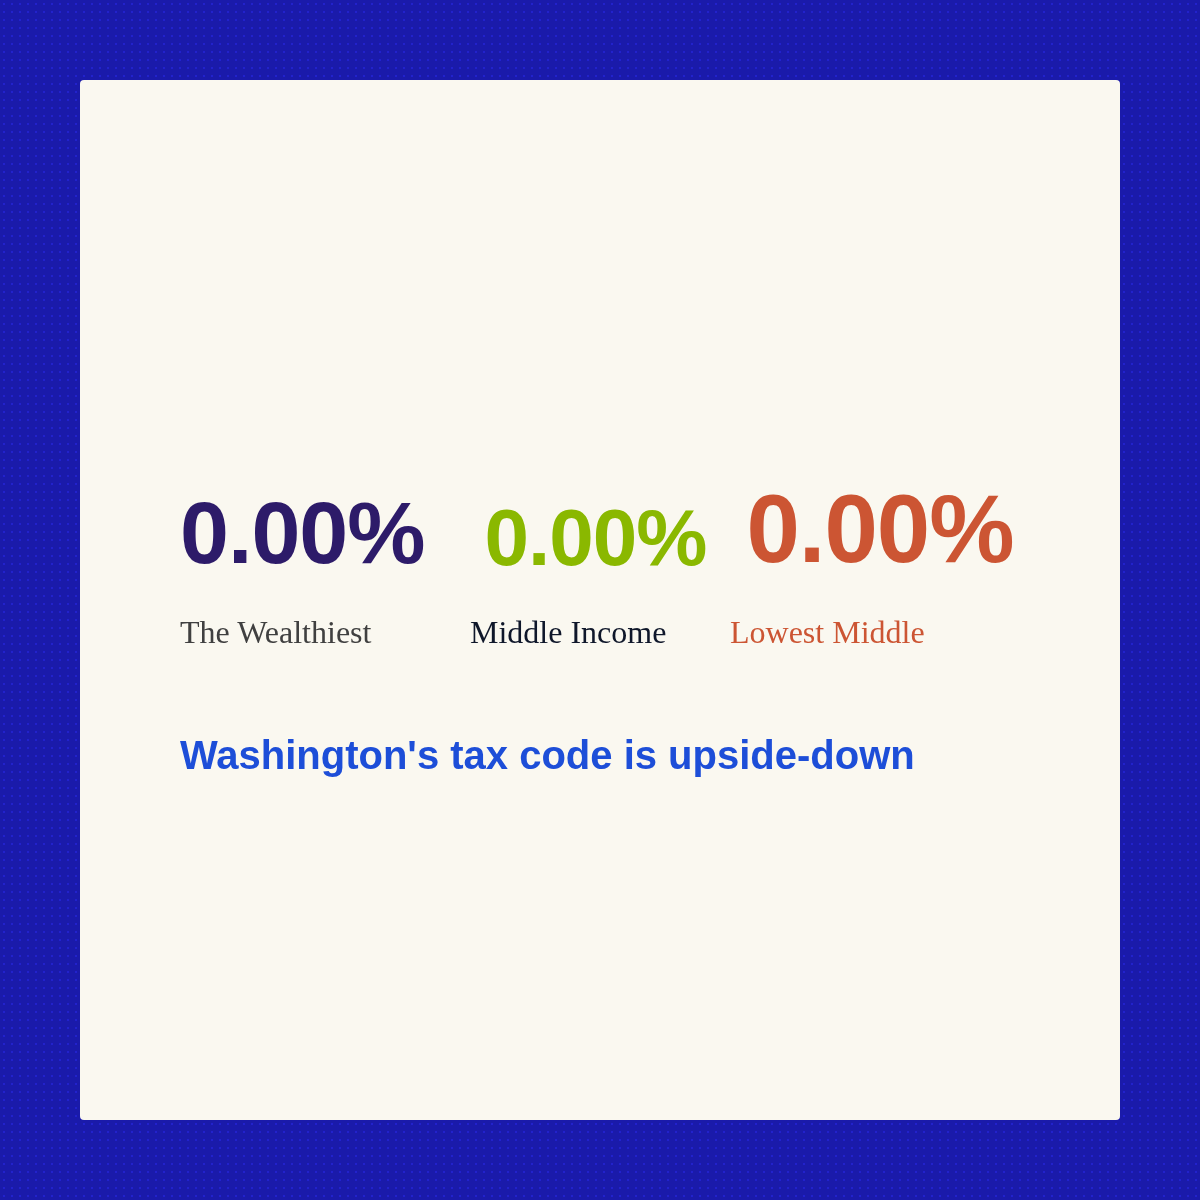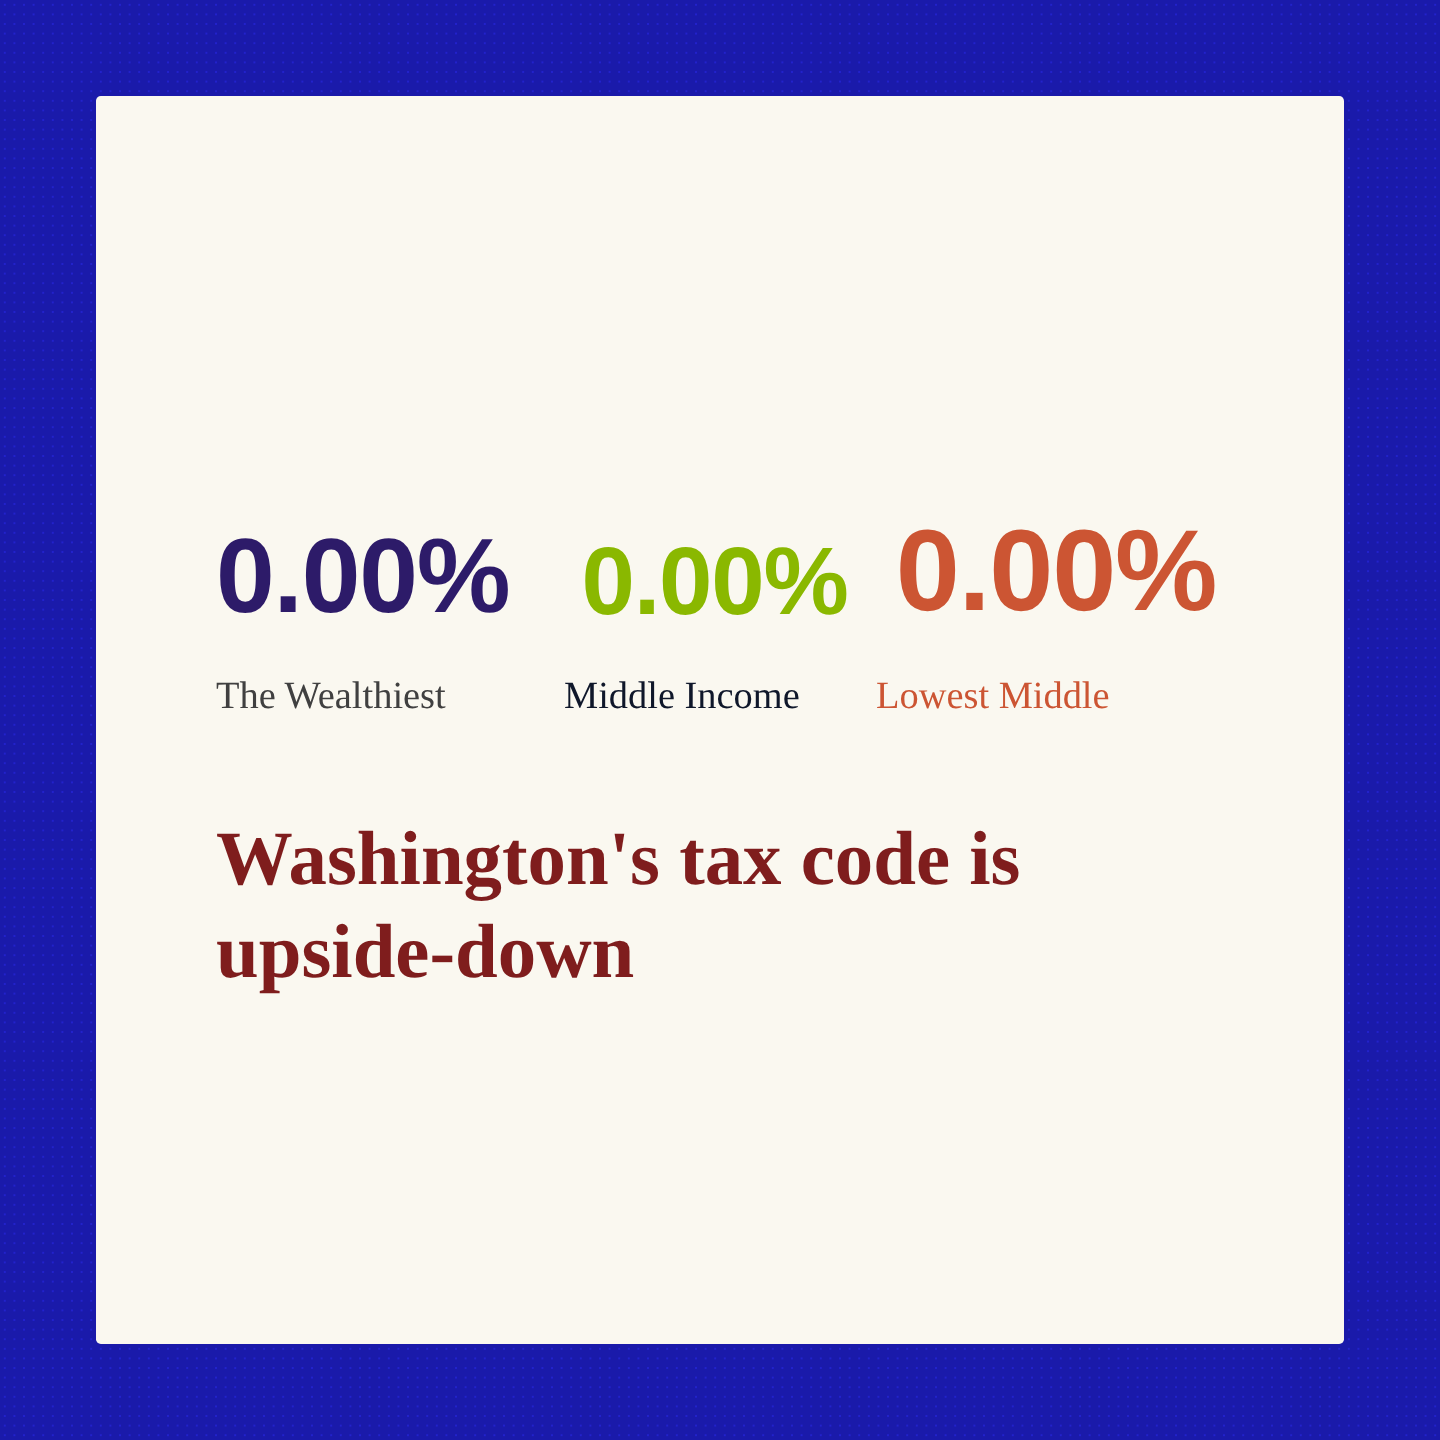--- a/index.html
+++ b/index.html
@@ -106,24 +106,24 @@
       color: #0f172a;
       margin-right: 60px;
       min-width: 200px;
     }
 
     .label.lowest-label {
       color: #cc5533;
     }
 
     .tagline {
-      font-size: 64px;
+      font-size: 40px;
       font-weight: 900;
-      color: #7f1d1d;
-      font-family: Liberation Serif, serif;
+      color: #1d4ed8;
+      font-family: Liberation Sans, sans-serif;
       line-height: 1.2;
     }
   </style>
 </head>
 <body>
 
 <div class="card">
   <div class="stats-row">
     <div class="stat-item wealthiest">
       <span class="percentage wealthiest-pct">0.00%</span>

